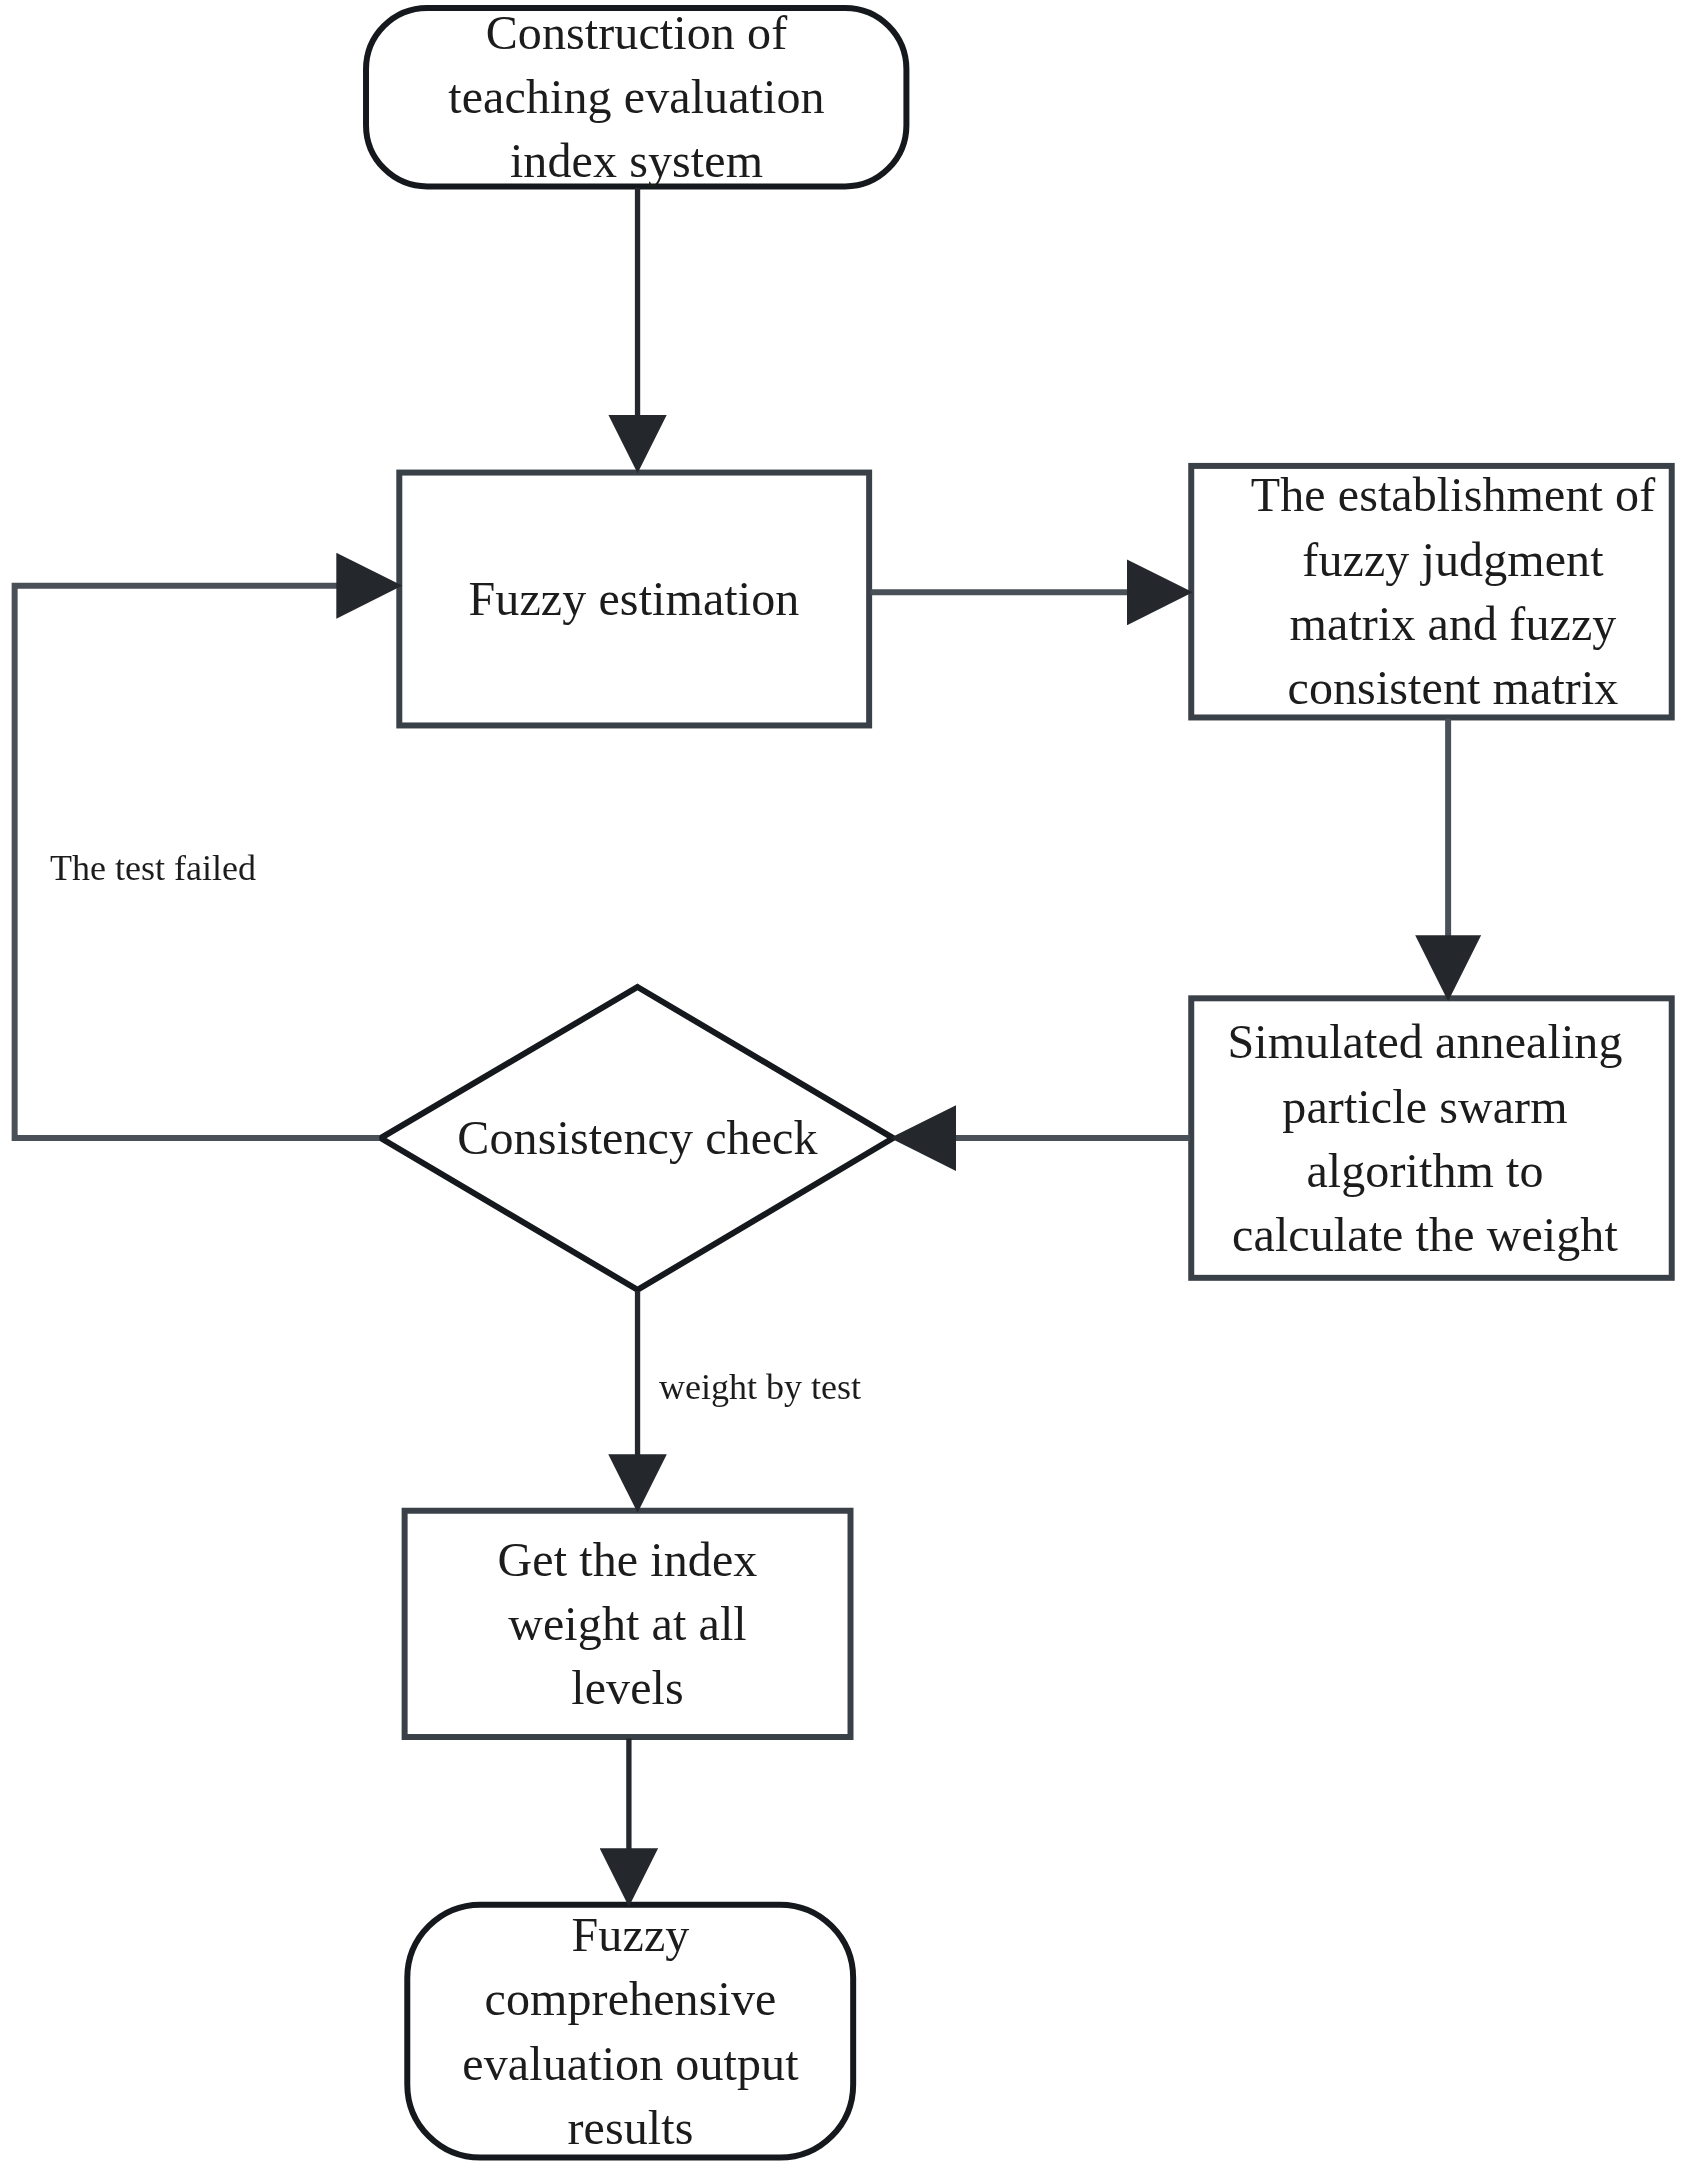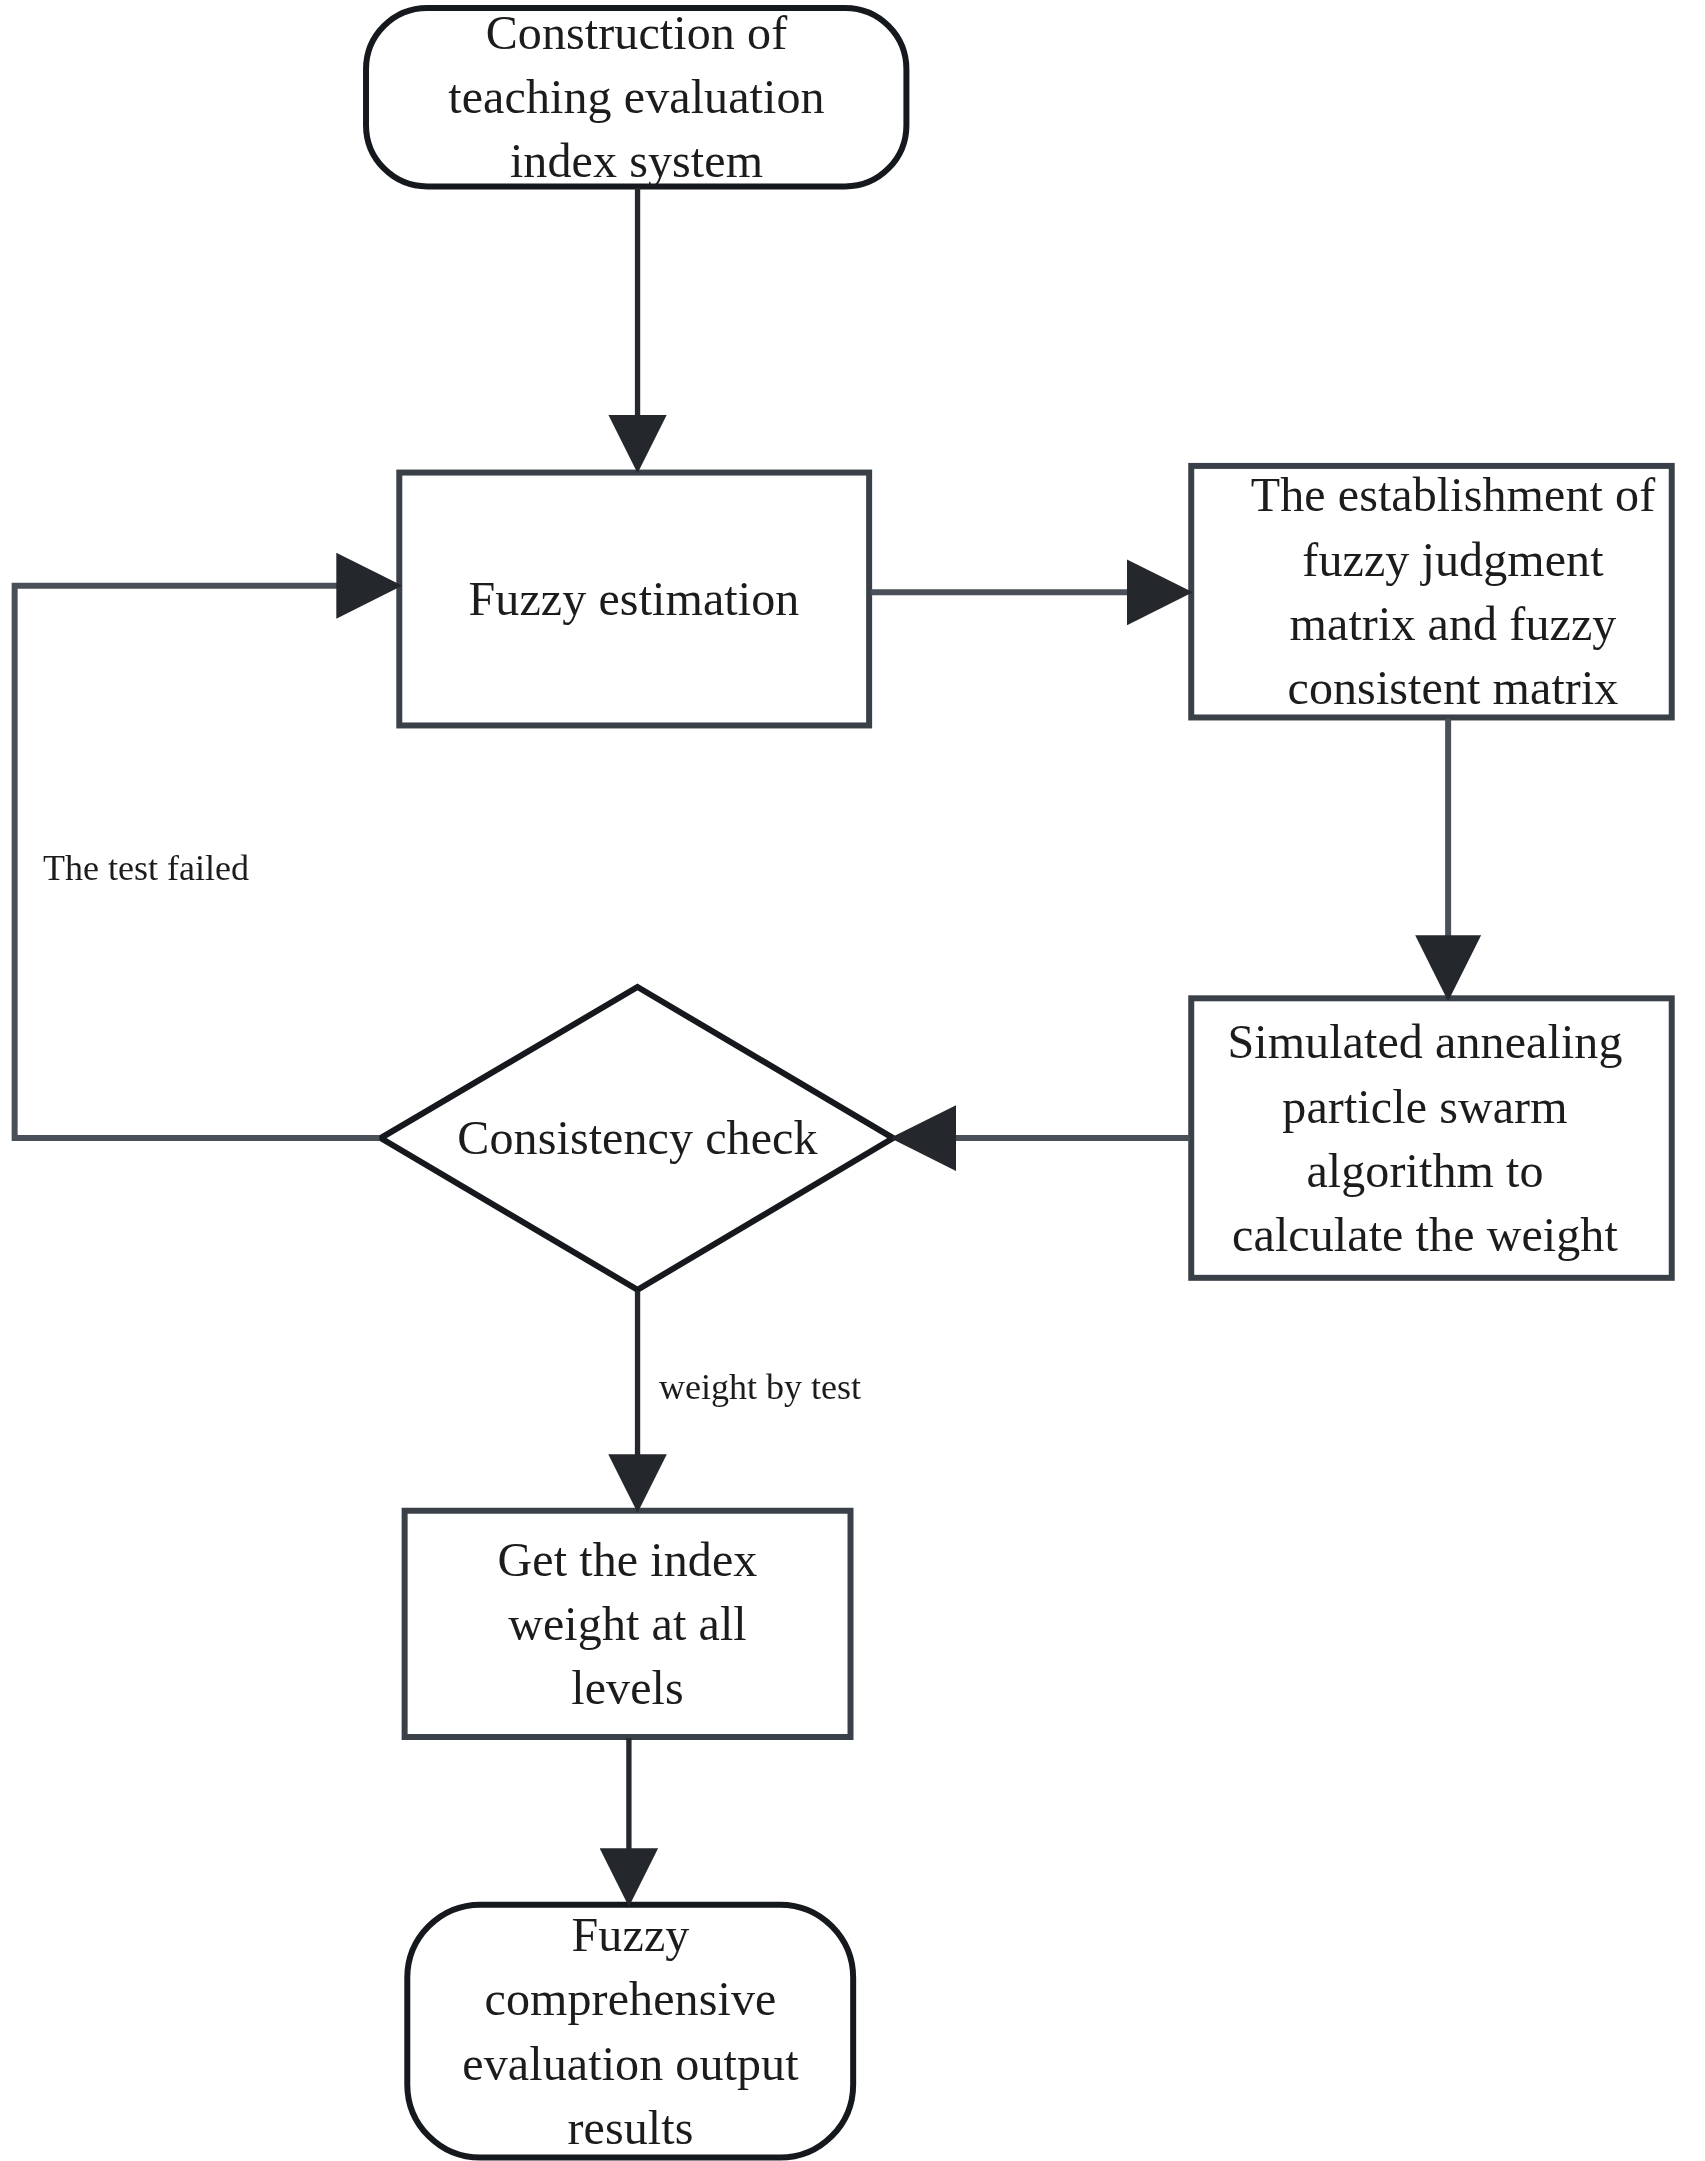--- a/index.html
+++ b/index.html
@@ -106,18 +106,18 @@
 weight at all
 levels</div>
 
   <div class="node-label" style="left:426px; top:1102px; width:423px; height:73px;">Consistency check</div>
 
   <div class="node-label" style="left:414px; top:1905px; width:433px; height:253px;">Fuzzy
 comprehensive
 evaluation output
 results</div>
 
-  <div class="edge-label" style="left:43px; top:847px;">The test failed</div>
+  <div class="edge-label" style="left:50px; top:847px;">The test failed</div>
 
   <div class="edge-label" style="left:659px; top:1366px;">weight by test</div>
 
 </div>
 
 
 </body></html>

